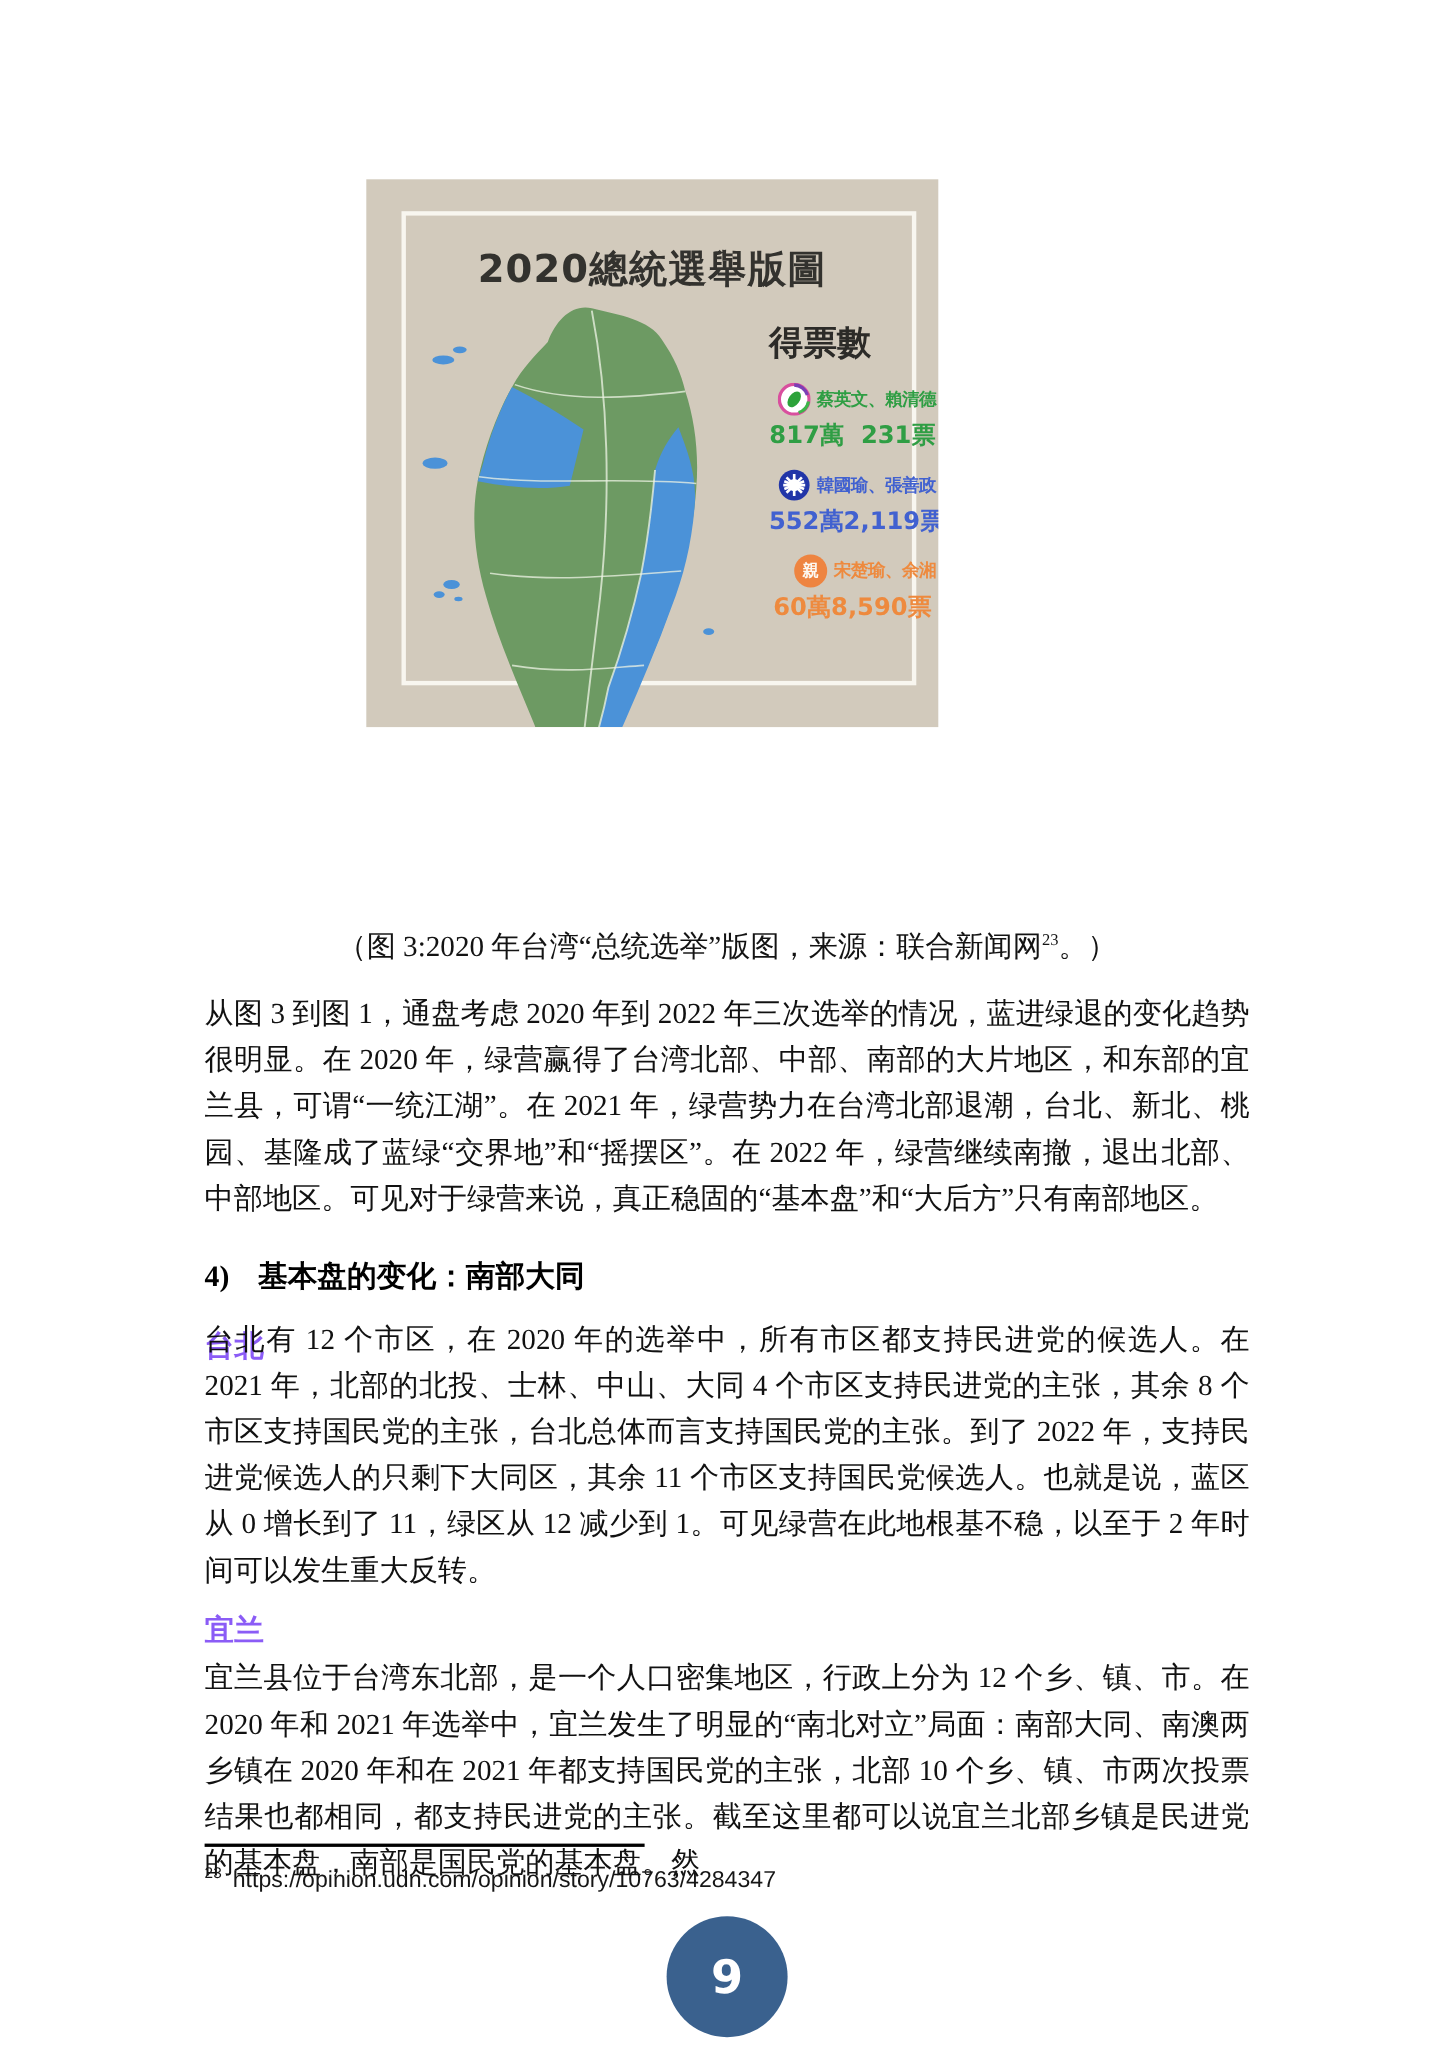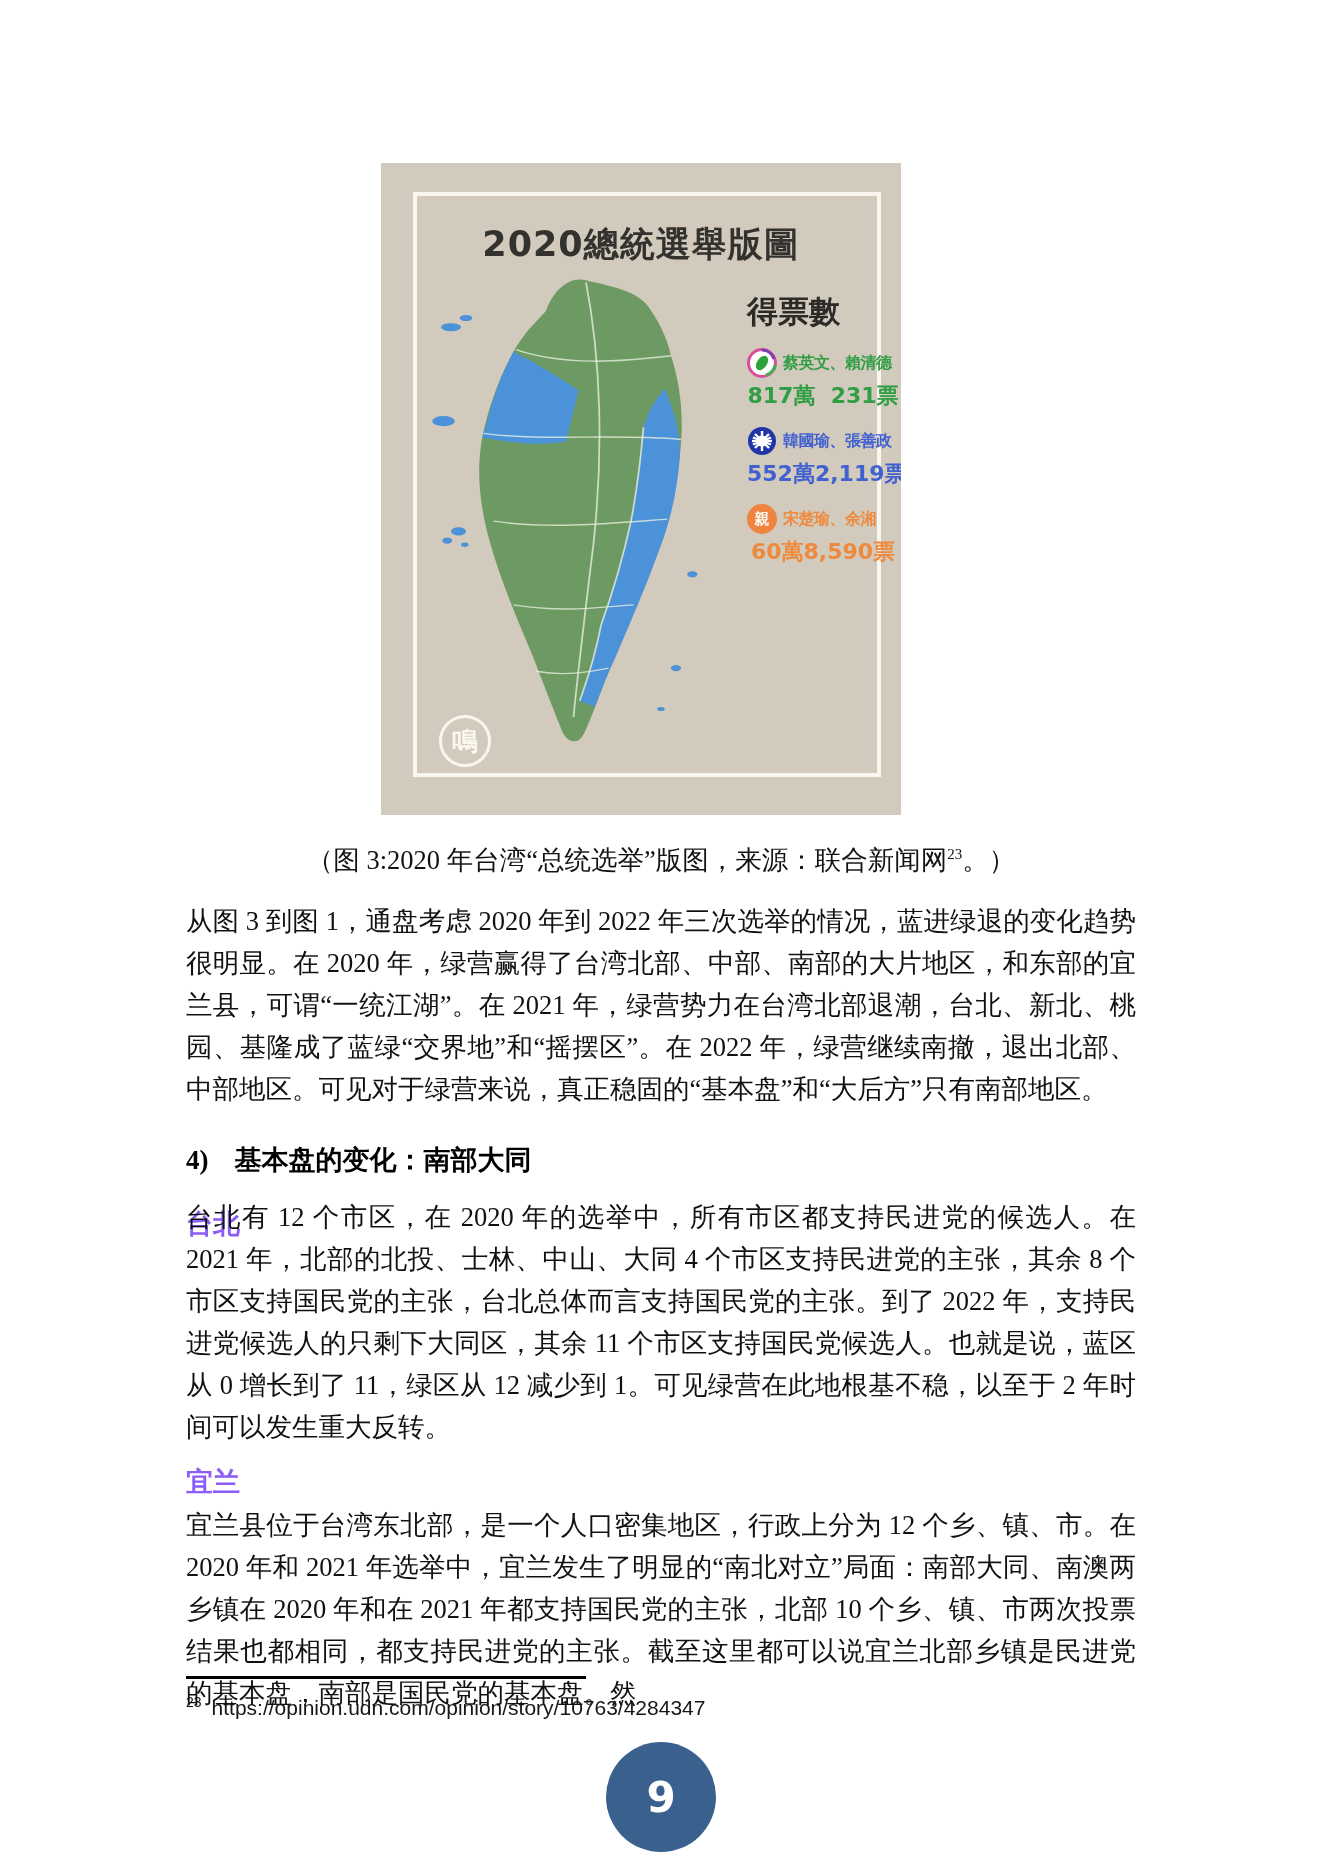--- a/index.html
+++ b/index.html
@@ -1,32 +1,32 @@
 <!DOCTYPE html>
 <html><head>
 <meta charset="utf-8">
 <style>
   * { margin:0; padding:0; box-sizing:border-box; }
   html,body { width:1323px; height:1871px; background:#ffffff; position:relative;
               font-family:"Liberation Serif","DejaVu Serif",serif; }
   .abs { position:absolute; }
 
   
-  .map-figure { left:333px; top:163px; width:520px; height:652px;
-                background:#d2cabc; overflow:hidden;margin-left:48px; }
+  .map-figure { left:333px; top:163px; width:520px; height:498px;
+                background:#d2cabc; overflow:hidden; }
   .map-frame { position:absolute; top:29px; left:32px; right:20px; bottom:38px;
                border:4px solid #f8f6ef; pointer-events:none; }
   .map-title { position:absolute; top:58px; left:0; width:100%; text-align:center;
                font-family:"DejaVu Sans","Liberation Sans",sans-serif;
                font-size:35px; font-weight:900; color:#33322e; letter-spacing:1px; }
   .map-svg  { position:absolute; left:45px; top:105px; }
   .legend { position:absolute; left:366px; top:128px; width:152px;
             font-family:"DejaVu Sans","Liberation Sans",sans-serif; }
   .legend-title { font-size:31px; font-weight:800; color:#2c2b28; }
-  .cand-row { display:flex; align-items:center; gap:6px; margin-top:15px; }
+  .cand-row { display:flex; align-items:center; gap:6px; margin-top:15px;justify-content:flex-end; }
   .cand-names { font-size:16px; font-weight:800; white-space:nowrap; letter-spacing:-0.5px; }
   .votes { font-size:22px; font-weight:800; margin-top:3px; white-space:pre; letter-spacing:0px;text-align:center; }
   .c-green  { color:#2f9e44; }
   .c-blue   { color:#4161d0; }
   .c-orange { color:#ee8a3e; }
   .pfp-icon-circle { width:30px; height:30px; border-radius:50%; background:#ee8440;
                      color:#fdf9f2; font-size:15px; font-weight:700;
                      display:flex; align-items:center; justify-content:center; flex:0 0 auto; }
   .inset { position:absolute; left:417px; top:372px; width:100px; height:185px;
            border:2px solid #98937f; }

